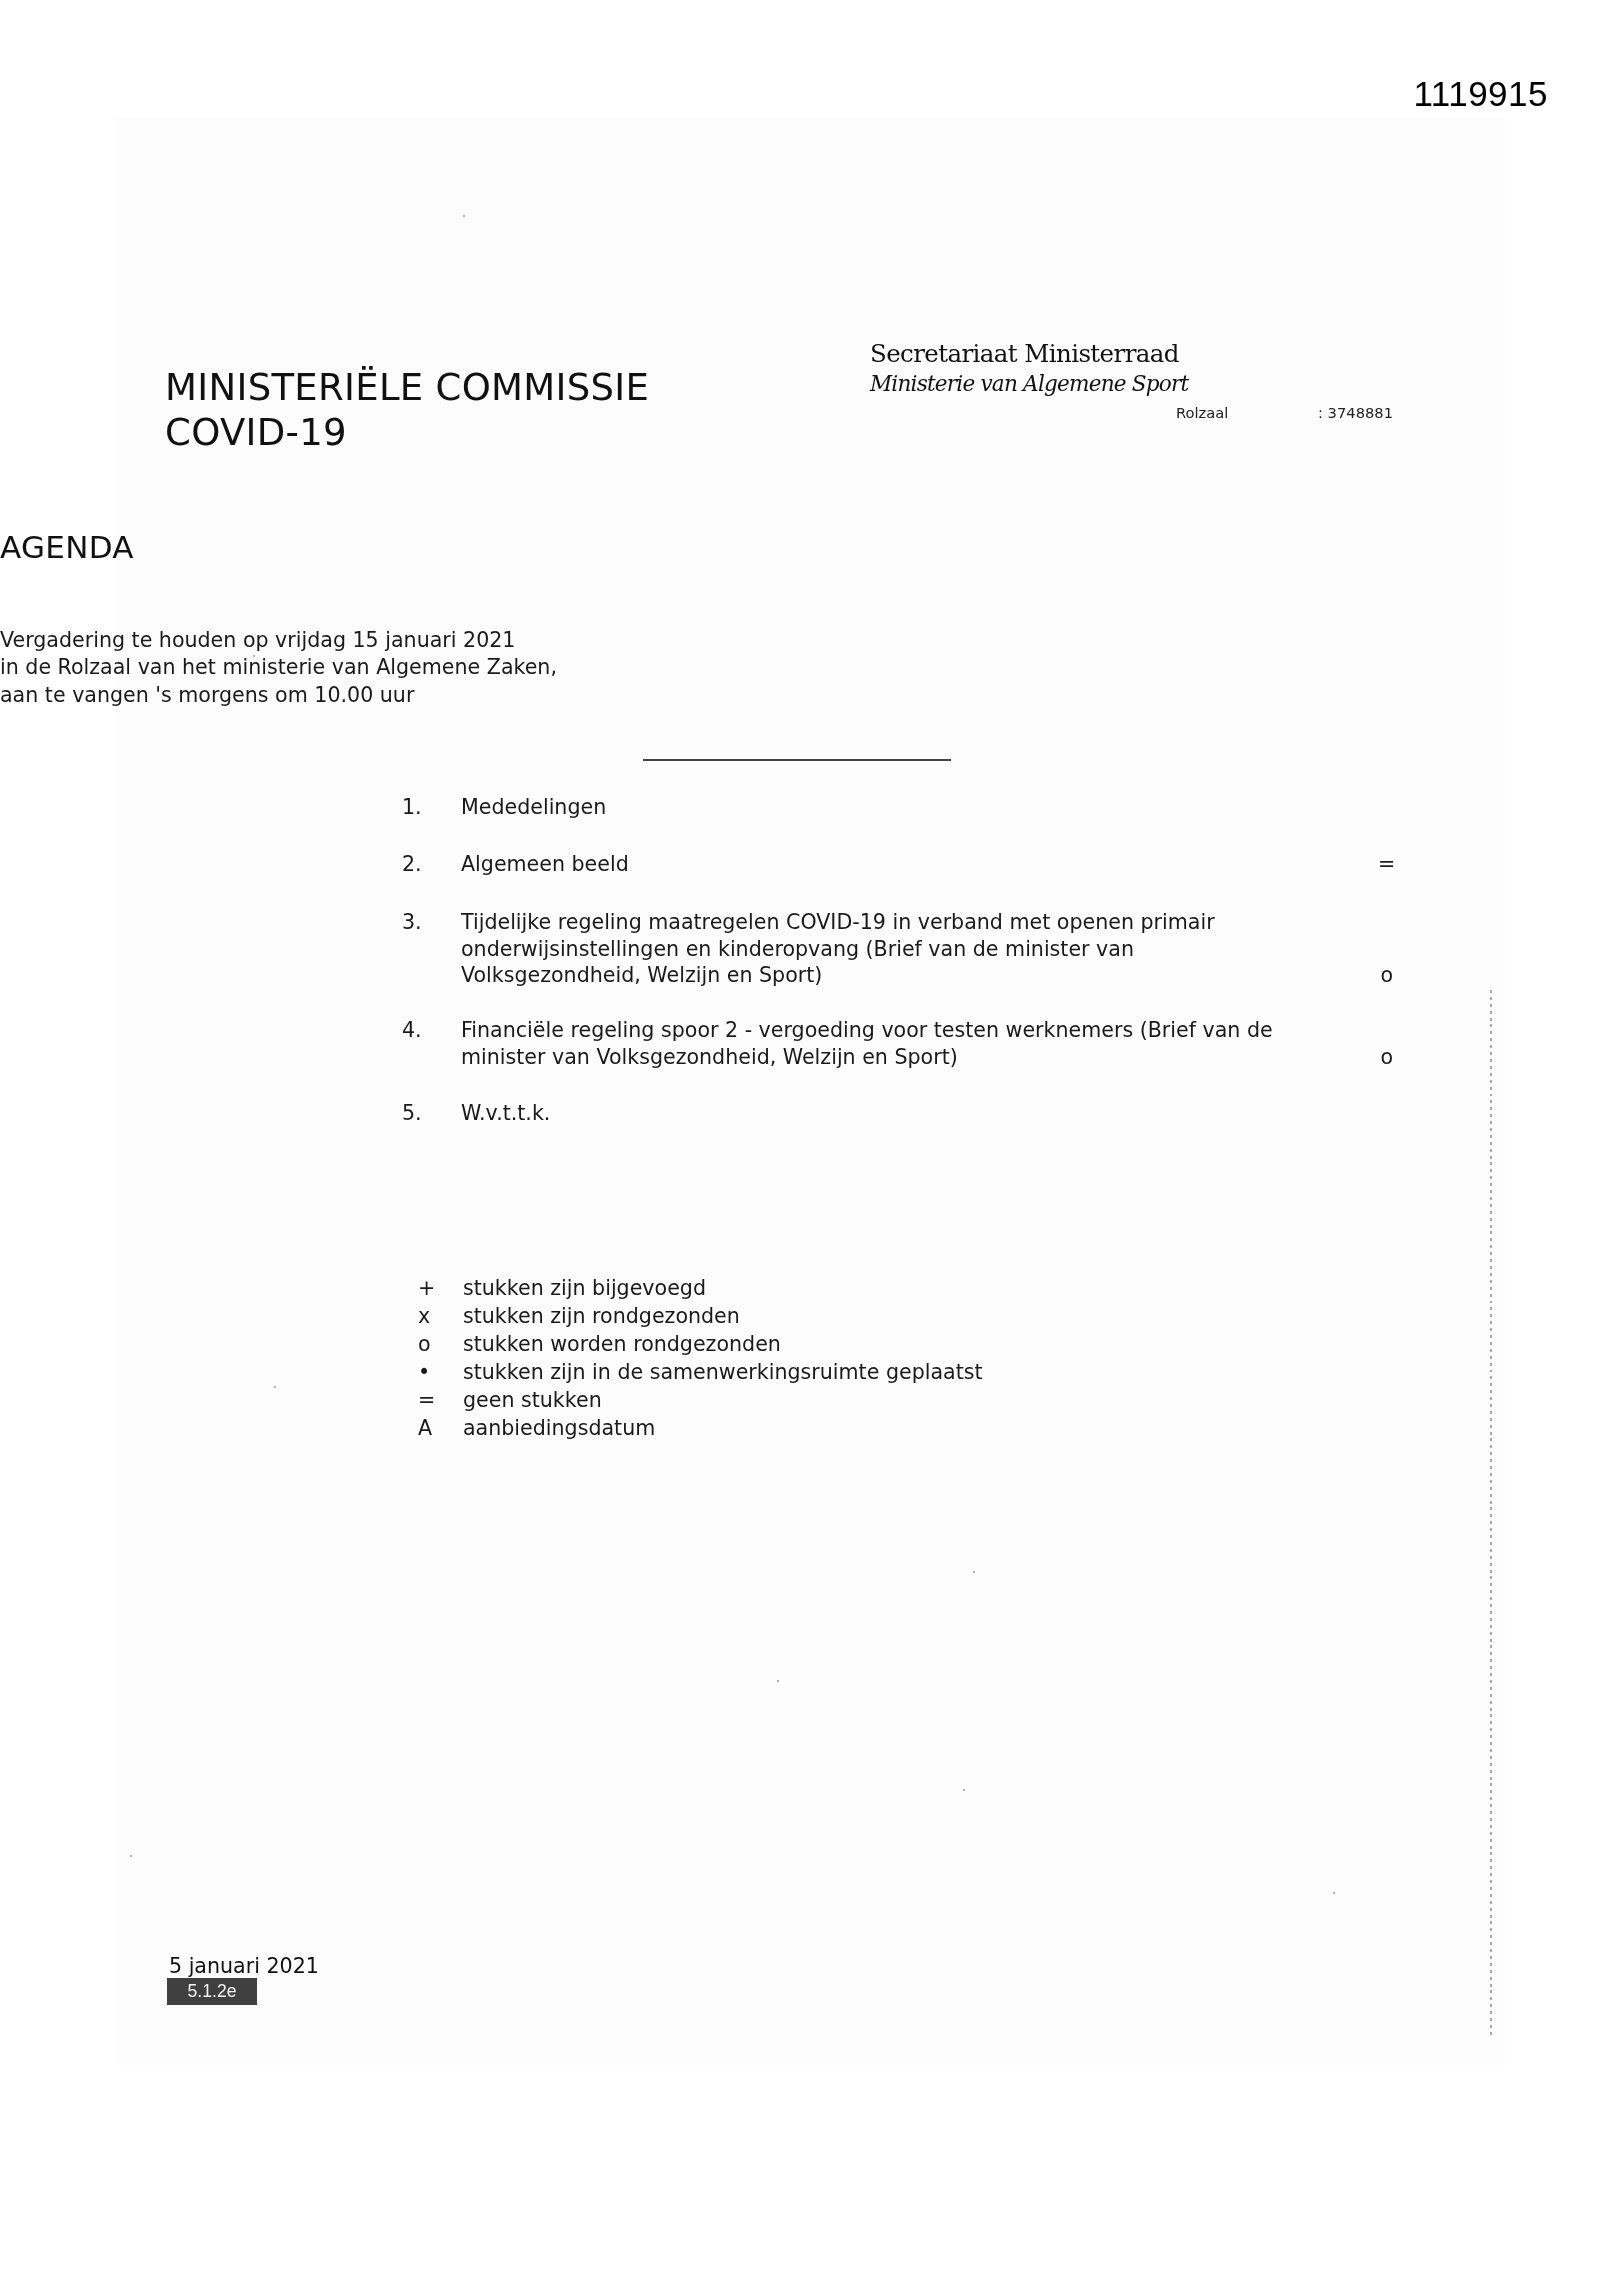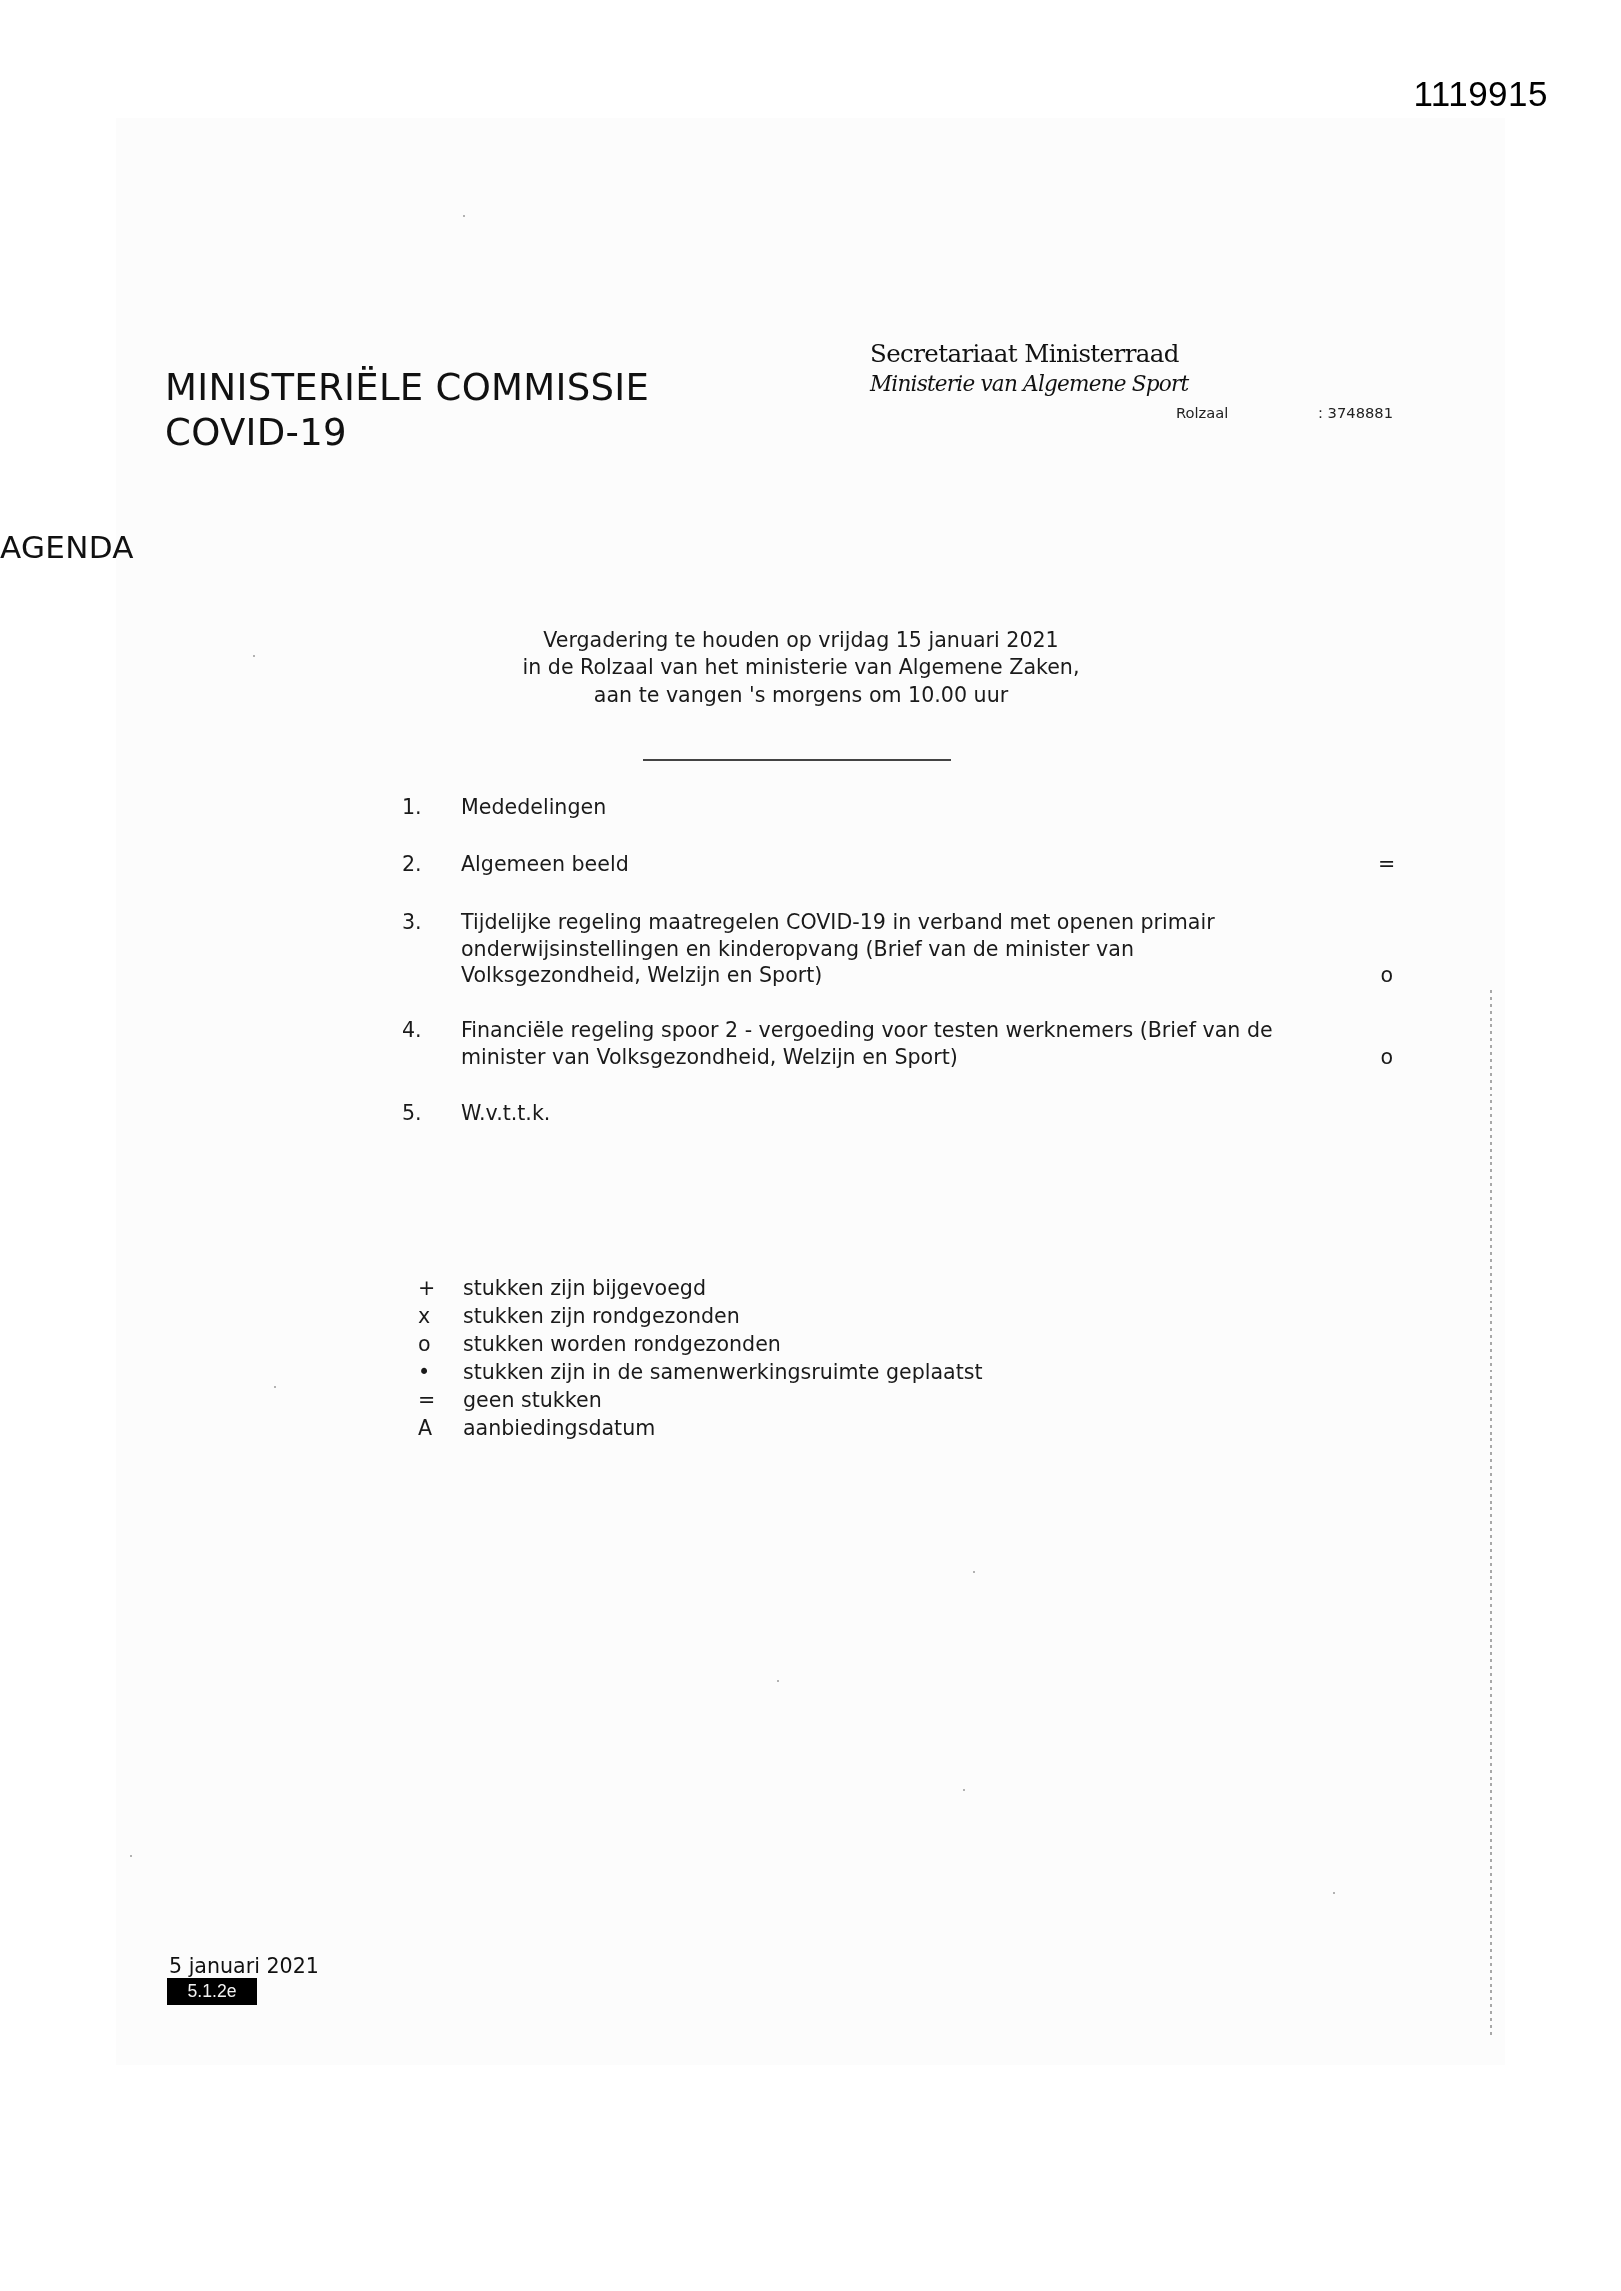--- a/index.html
+++ b/index.html
@@ -102,21 +102,21 @@
       text-align: left;
       font-size: 31px;
       letter-spacing: 0.3px;
       color: #111;
     }
     .meeting-info {
       position: absolute;
       left: 0;
       width: 1602px;
       top: 627px;
-      text-align: center;
+      text-align: left;
       font-size: 20.6px;
       line-height: 27.4px;
       color: #1a1a1a;
     }
     .divider {
       position: absolute;
       left: 643px;
       top: 759px;
       width: 308px;
       height: 2px;
@@ -177,21 +177,21 @@
       top: 1954px;
       font-size: 20.6px;
       color: #111;
     }
     .redaction-label {
       position: absolute;
       left: 167px;
       top: 1978px;
       width: 90px;
       height: 26.5px;
-      background: #000000;
+      background: #404040;
       color: #f2f2f2;
       font-family: "Liberation Sans", sans-serif;
       font-size: 17.6px;
       line-height: 26.5px;
       text-align: center;
     }
   </style>
 </head>
 <body>
 

